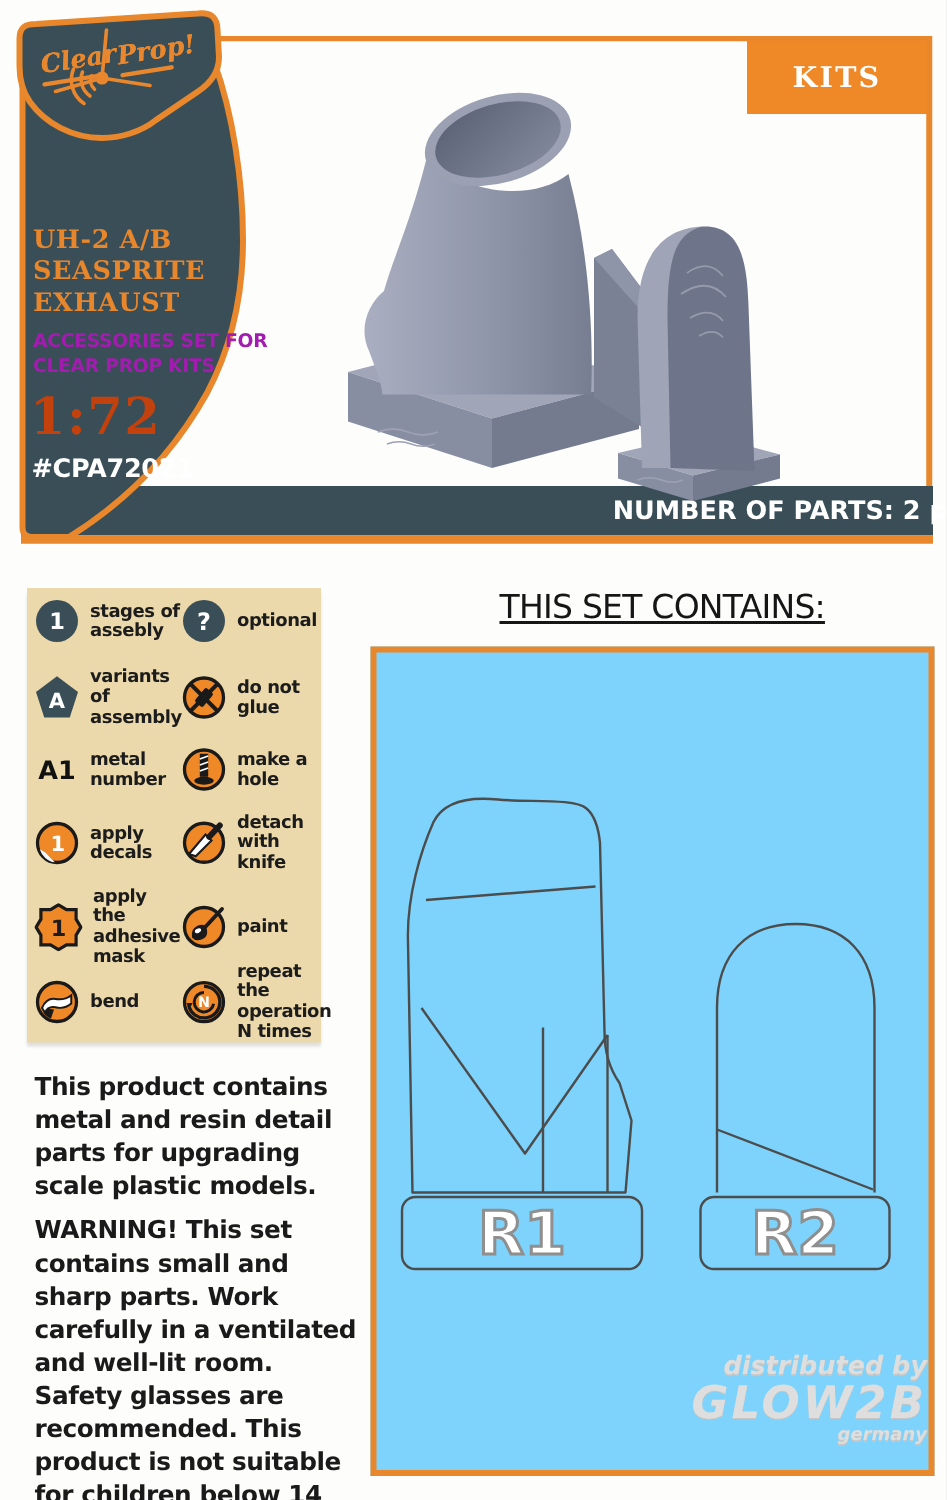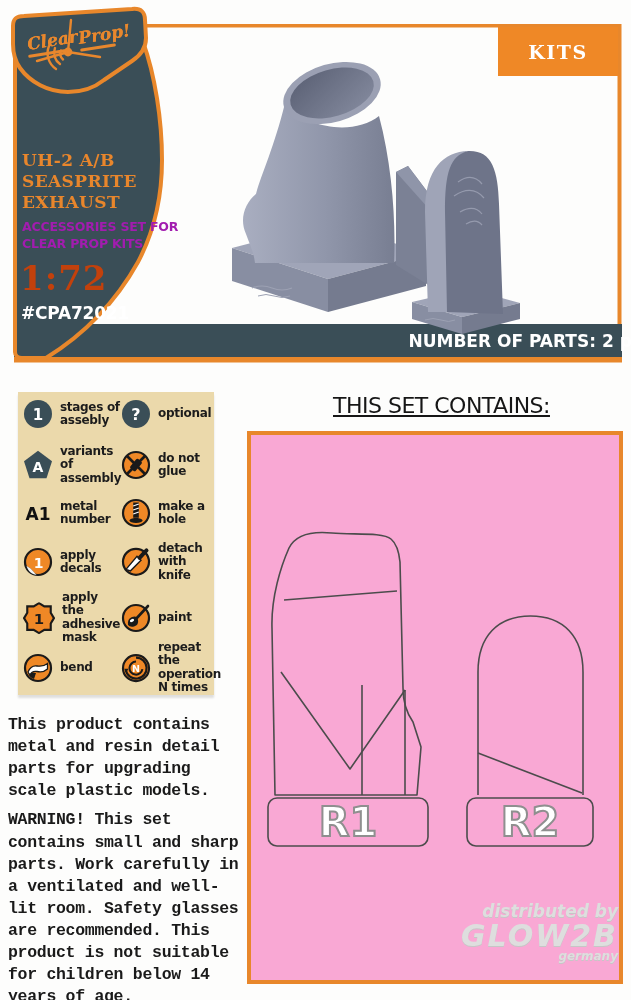--- a/index.html
+++ b/index.html
@@ -30,24 +30,24 @@
           box-shadow:0 3px 2px rgba(0,0,0,.12);}
   .lg-cell{position:absolute;display:flex;align-items:center;gap:7px;transform:translateY(-50%);}
   .lg-cell .lbl{font-size:12px;font-weight:bold;line-height:1.12;color:#1c1c1c;letter-spacing:-.3px;}
   .c1{left:5px;}  .c2{left:103px;}
   .lg-cell.c1 .lbl{width:60px;} .lg-cell.c2 .lbl{width:58px;}
 
   
   .set-heading{position:absolute;left:333px;top:393px;font-size:22px;font-weight:400;color:#161616;
                letter-spacing:-.5px;text-decoration:underline;}
   .draw-box{position:absolute;left:247px;top:431px;width:376px;height:553px;border:4px solid #E8872B;
-            box-sizing:border-box;background:#f9a8d4;}
+            box-sizing:border-box;background:#7dd3fc;}
   .paragraphs{position:absolute;left:8px;top:714px;width:237px;color:#1a1a1a;font-weight:bold;
               font-size:16.5px;line-height:1.34;letter-spacing:-.3px;}
-  .paragraphs p{margin:0 0 7px 0;font-family:Liberation Mono, monospace;}
+  .paragraphs p{margin:0 0 7px 15px;}
 
   
   .watermark{position:absolute;left:430px;top:901px;width:188px;text-align:right;color:#dedede;
              font-style:italic;font-weight:bold;pointer-events:none;}
   .wm-1{font-size:17px;text-shadow:0 1px 0 #c6c6c6;}
   .wm-2{font-size:30px;letter-spacing:2px;line-height:30px;text-shadow:0 1px 0 #c6c6c6;}
   .wm-3{font-size:12px;line-height:10px;text-shadow:0 1px 0 #c6c6c6;}
 </style>
 </head>
 <body>

